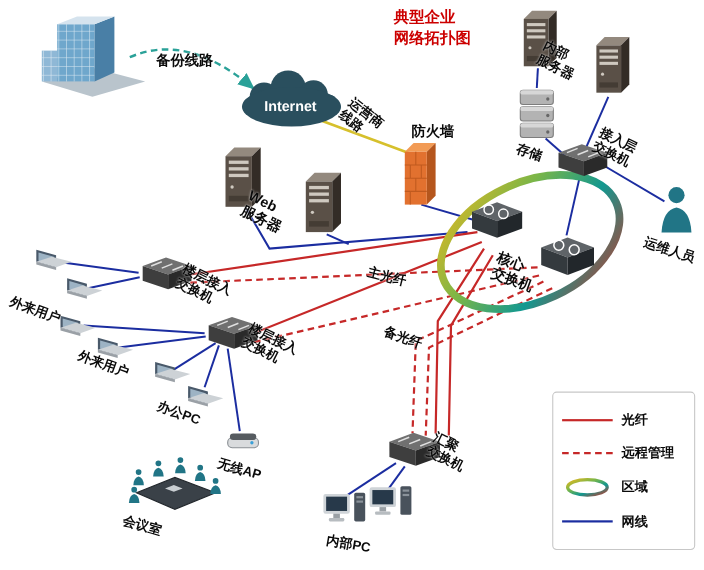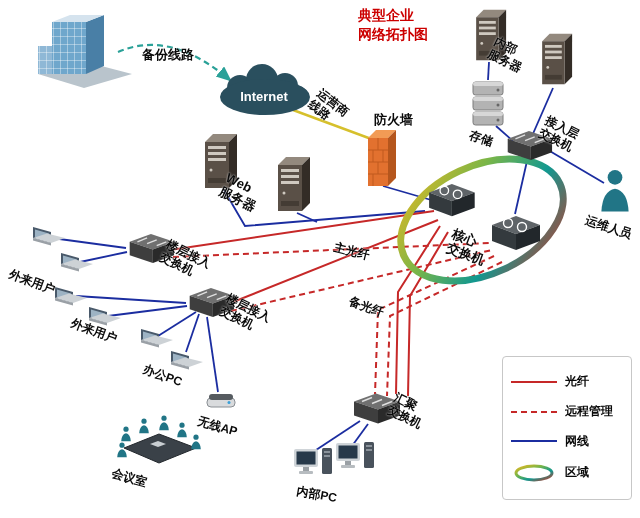--- a/index.html
+++ b/index.html
@@ -271,32 +271,32 @@
   <div id="legend">
     <div class="leg-row">
       <span class="leg-sample red-solid"></span>
       <span class="leg-label">光纤</span>
     </div>
     <div class="leg-row">
       <span class="leg-sample red-dashed"></span>
       <span class="leg-label">远程管理</span>
     </div>
     <div class="leg-row">
-      <span class="leg-sample blue-solid"></span>
-      <span class="leg-label">网线</span>
-    </div>
-    <div class="leg-row">
       <svg width="46" height="20" style="flex:0 0 46px;">
         <defs>
           <linearGradient id="ringGrad2" x1="0" y1="0" x2="1" y2="1">
             <stop offset="0" stop-color="#e8b820"></stop>
             <stop offset="0.35" stop-color="#7ab648"></stop>
             <stop offset="0.65" stop-color="#129890"></stop>
             <stop offset="1" stop-color="#c0392b"></stop>
           </linearGradient>
         </defs>
         <ellipse cx="23" cy="10" rx="18" ry="7" fill="none" stroke="url(#ringGrad2)" stroke-width="3"></ellipse>
       </svg>
       <span class="leg-label">区域</span>
     </div>
+    <div class="leg-row">
+      <span class="leg-sample blue-solid"></span>
+      <span class="leg-label">网线</span>
+    </div>
   </div>
 
 </div>
 
 </body></html>

